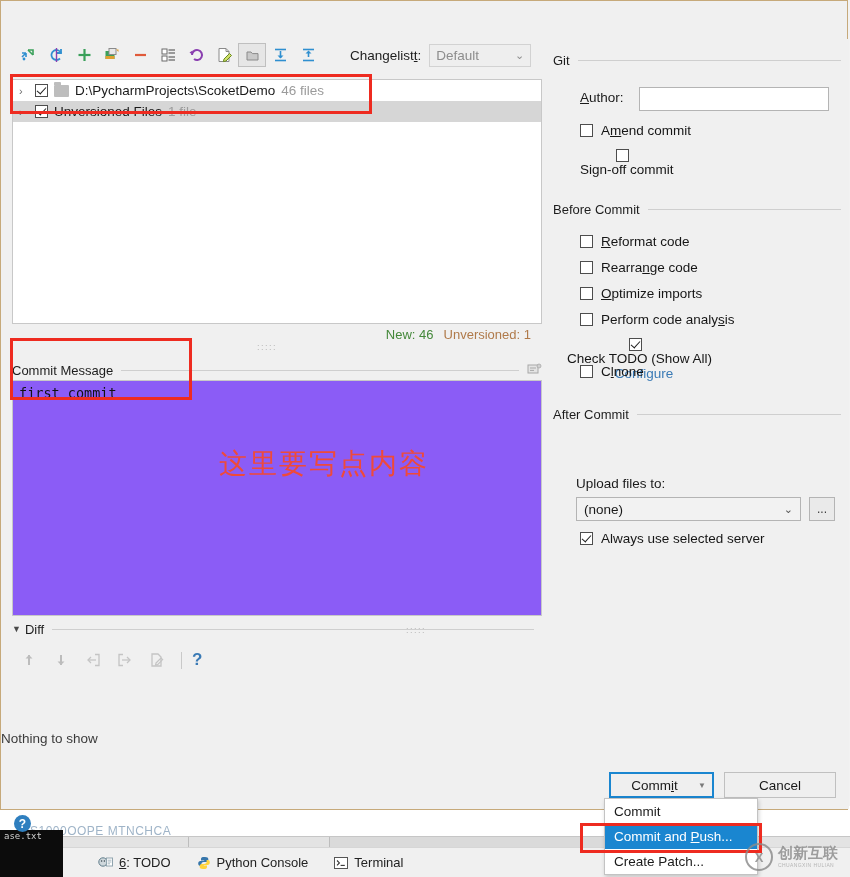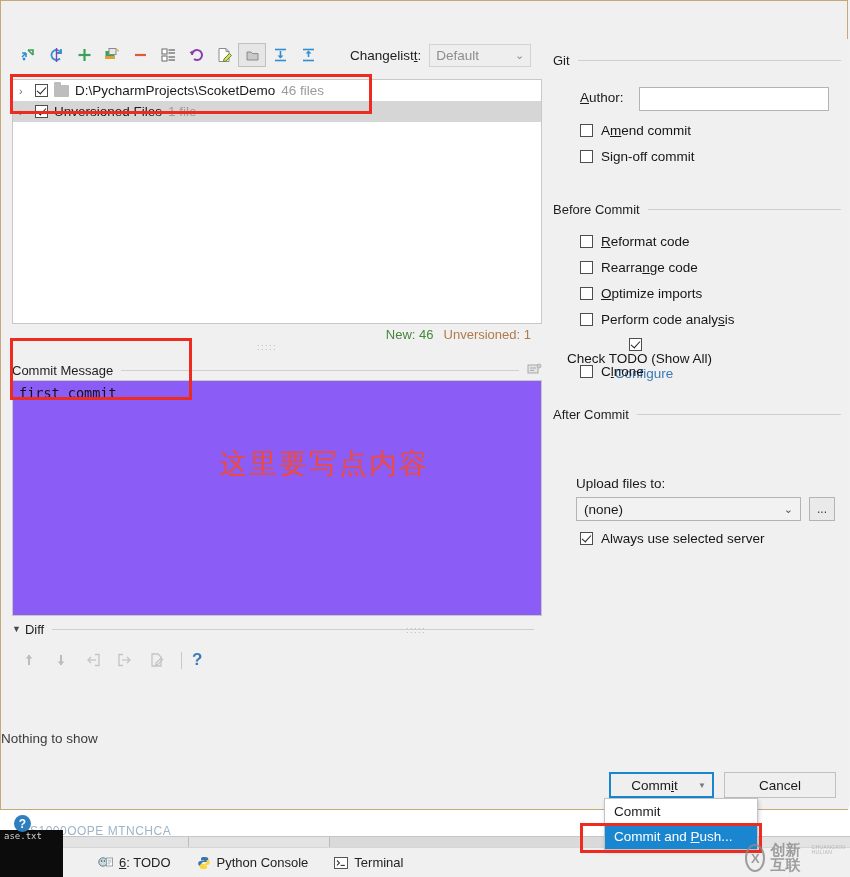--- a/index.html
+++ b/index.html
@@ -147,21 +147,21 @@
   .redbox{position:absolute;border:3px solid #ee2b20;box-sizing:border-box;z-index:40;pointer-events:none;}
   #red-tree{left:10px;top:74px;width:362px;height:40px;}
   #red-msg{left:10px;top:338px;width:182px;height:62px;}
   #red-menu{left:580px;top:823px;width:182px;height:30px;}
 
   
   #watermark{position:absolute;left:745px;top:843px;display:flex;align-items:center;gap:5px;
     opacity:.82;z-index:45;}
   #wm-circle{width:24px;height:24px;border-radius:50%;border:2.5px solid #8b8b8b;
     display:flex;align-items:center;justify-content:center;font-size:13px;font-weight:bold;color:#8b8b8b;}
-  #wm-text{display:flex;flex-direction:row;line-height:1;}
+  #wm-text{display:flex;flex-direction:column;line-height:1;}
   #wm-cn{font-size:15px;color:#8b8b8b;font-weight:bold;font-family:"DejaVu Sans",sans-serif;}
   #wm-en{font-size:5px;color:#a8a8a8;letter-spacing:.4px;margin-top:2px;}
   svg{display:block;}
 </style>
 </head>
 <body>
 
 <div id="ide-bg">
   <div id="ide-editor"></div>
   <div id="ide-ghost-text">S1000OOPE  MTNCHCA</div>
@@ -396,21 +396,21 @@
       <span class="grp-rule"></span>
     </div>
 
     <span id="author-label"><u>A</u><span>uthor:</span></span>
     <input id="author-input" type="text" value="" placeholder="" style="">
 
     <div class="cb-row" style="left:36px;top:84px;">
       <span class="cb"></span>
       <span><span>A</span><u>m</u><span>end commit</span></span>
     </div>
-    <div class="cb-row" style="left:36px;top:110px;">
+    <div class="cb-row" style="left:36px;top:110px;flex-direction:column;">
       <span class="cb"></span>
       <span><span>Si</span><u>g</u><span>n-off commit</span></span>
     </div>
 
     <div class="grp" style="top:163px;">
       <span class="grp-title">Before Commit</span>
       <span class="grp-rule"></span>
     </div>
 
     <div class="cb-row" style="left:36px;top:195px;">
@@ -463,20 +463,23 @@
   </div>
   <div id="cancel-btn">Cancel</div>
 </div>
 
 <div id="menu">
   <div class="mi">
     <span>Commit</span>
   </div>
   <div class="mi hl">
     <span><span>Commit and </span><u>P</u><span>ush...</span></span>
+  </div>
+  <div class="mi">
+    <span>Create Patch...</span>
   </div>
 </div>
 
 <div class="redbox" id="red-tree"></div>
 <div class="redbox" id="red-msg"></div>
 <div class="redbox" id="red-menu"></div>
 
 <div id="watermark">
   <div id="wm-circle">X</div>
   <div id="wm-text">

